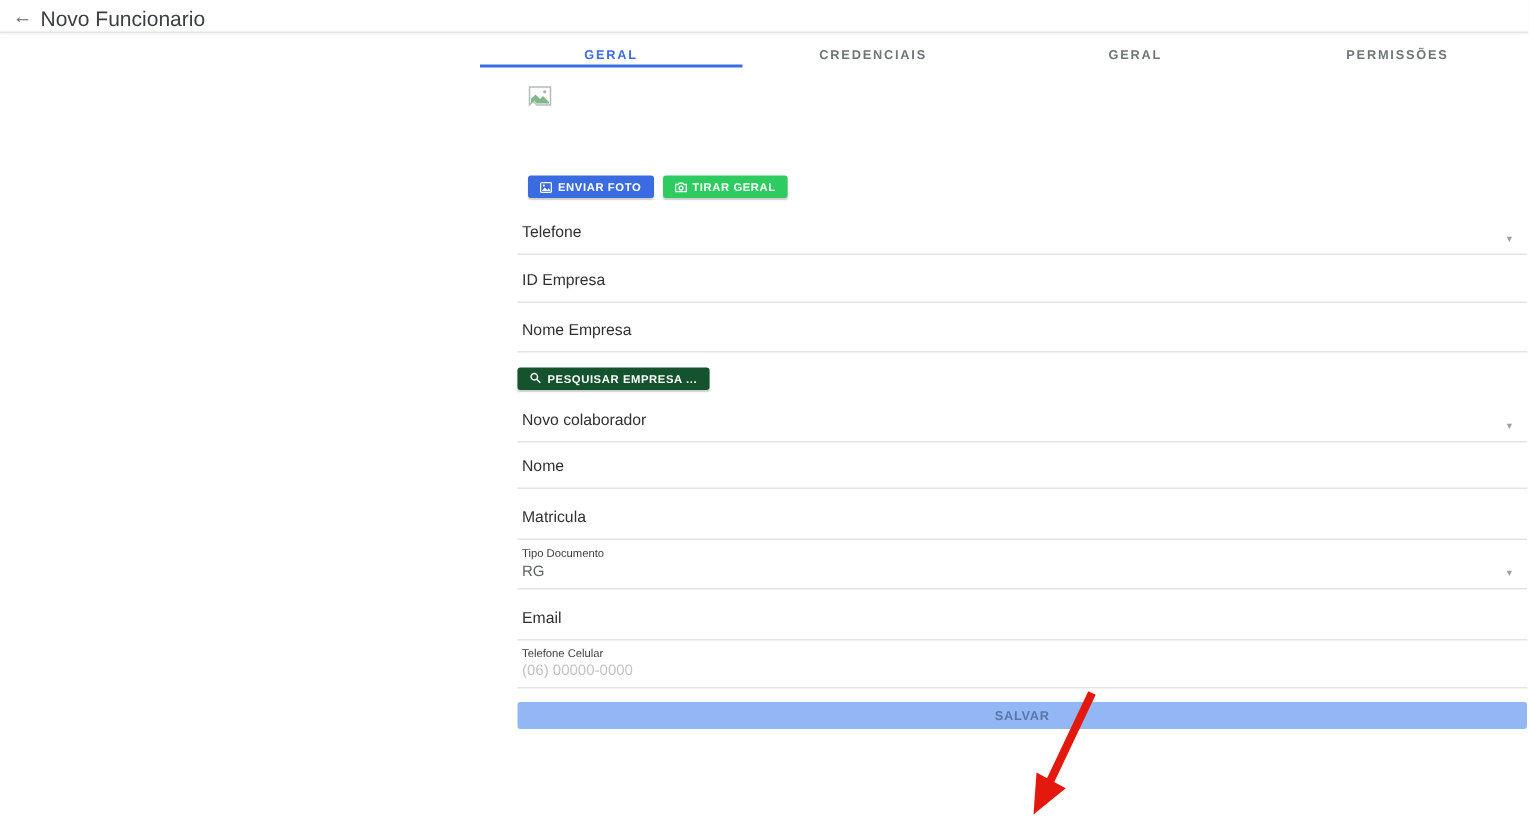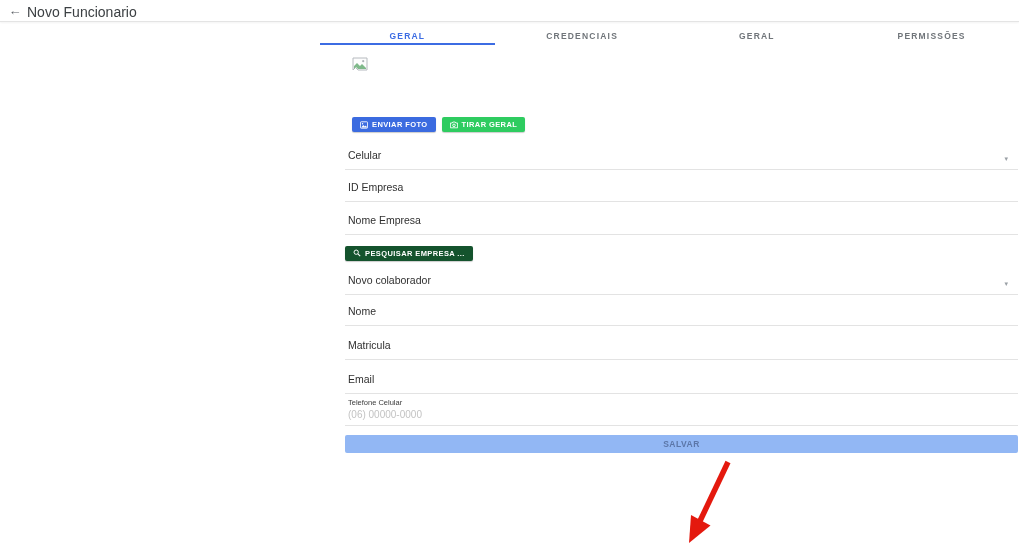--- a/index.html
+++ b/index.html
@@ -91,21 +91,21 @@
           <path d="M0.5 2.5 h2.2 l0.8-1.2 h3 l0.8 1.2 h2.2 v6 h-9 Z" fill="none" stroke="#fff" stroke-width="1.1"></path>
           <circle cx="5" cy="5.4" r="1.6" fill="none" stroke="#fff" stroke-width="1.1"></circle>
         </svg>
         <span>TIRAR GERAL</span>
       </button>
     </div>
 
     <div class="form">
 
       <div class="row h32">
-        <span class="flabel">Celular</span>
+        <span class="flabel">Telefone</span>
         <span class="caret">▾</span>
       </div>
 
       <div class="row h32">
         <span class="flabel">ID Empresa</span>
       </div>
 
       <div class="row h33">
         <span class="flabel">Nome Empresa</span>
       </div>
@@ -127,20 +127,25 @@
 
 
       <div class="row h31">
         <span class="flabel">Nome</span>
       </div>
 
       <div class="row h34">
         <span class="flabel">Matricula</span>
       </div>
 
+      <div class="row h33">
+        <span class="slabel">Tipo Documento</span>
+        <span class="fvalue">RG</span>
+        <span class="caret">▾</span>
+      </div>
 
 
       <div class="row h34">
         <span class="flabel">Email</span>
       </div>
 
       <div class="row h32">
         <span class="slabel">Telefone Celular</span>
         <span class="fplaceholder">(06) 00000-0000</span>
       </div>

